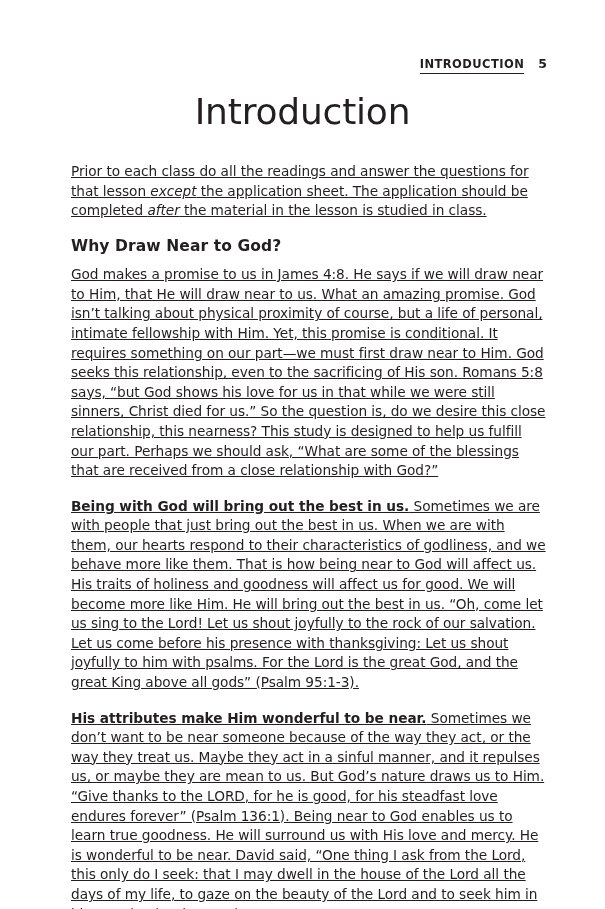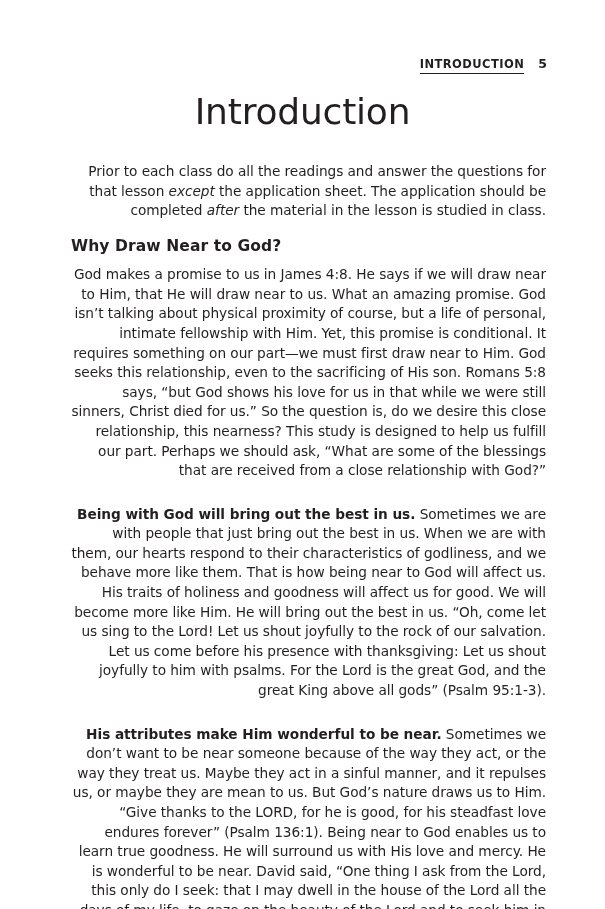--- a/index.html
+++ b/index.html
@@ -87,24 +87,25 @@
   }
   h2.sec.first { margin-top: 0; }
   h2.sec.second { margin-top: 16px; }
 
   p.body {
     margin: 9px 0 0 0;
     font-family: "DejaVu Sans", sans-serif;
     font-size: 13.7px;
     line-height: 19.6px;
     color: #231f20;
-    text-align: right;
+    text-align: left;
     letter-spacing: -0.06px;
+    text-decoration: underline;
   }
-  p.body.gap { margin-top: 24px; }
+  p.body.gap { margin-top: 16px; }
 
   .lead { font-weight: bold; }
   .ital { font-style: italic; }
 </style>
 </head>
 <body>
 
 <div class="page">
 
   <div class="runhead">

